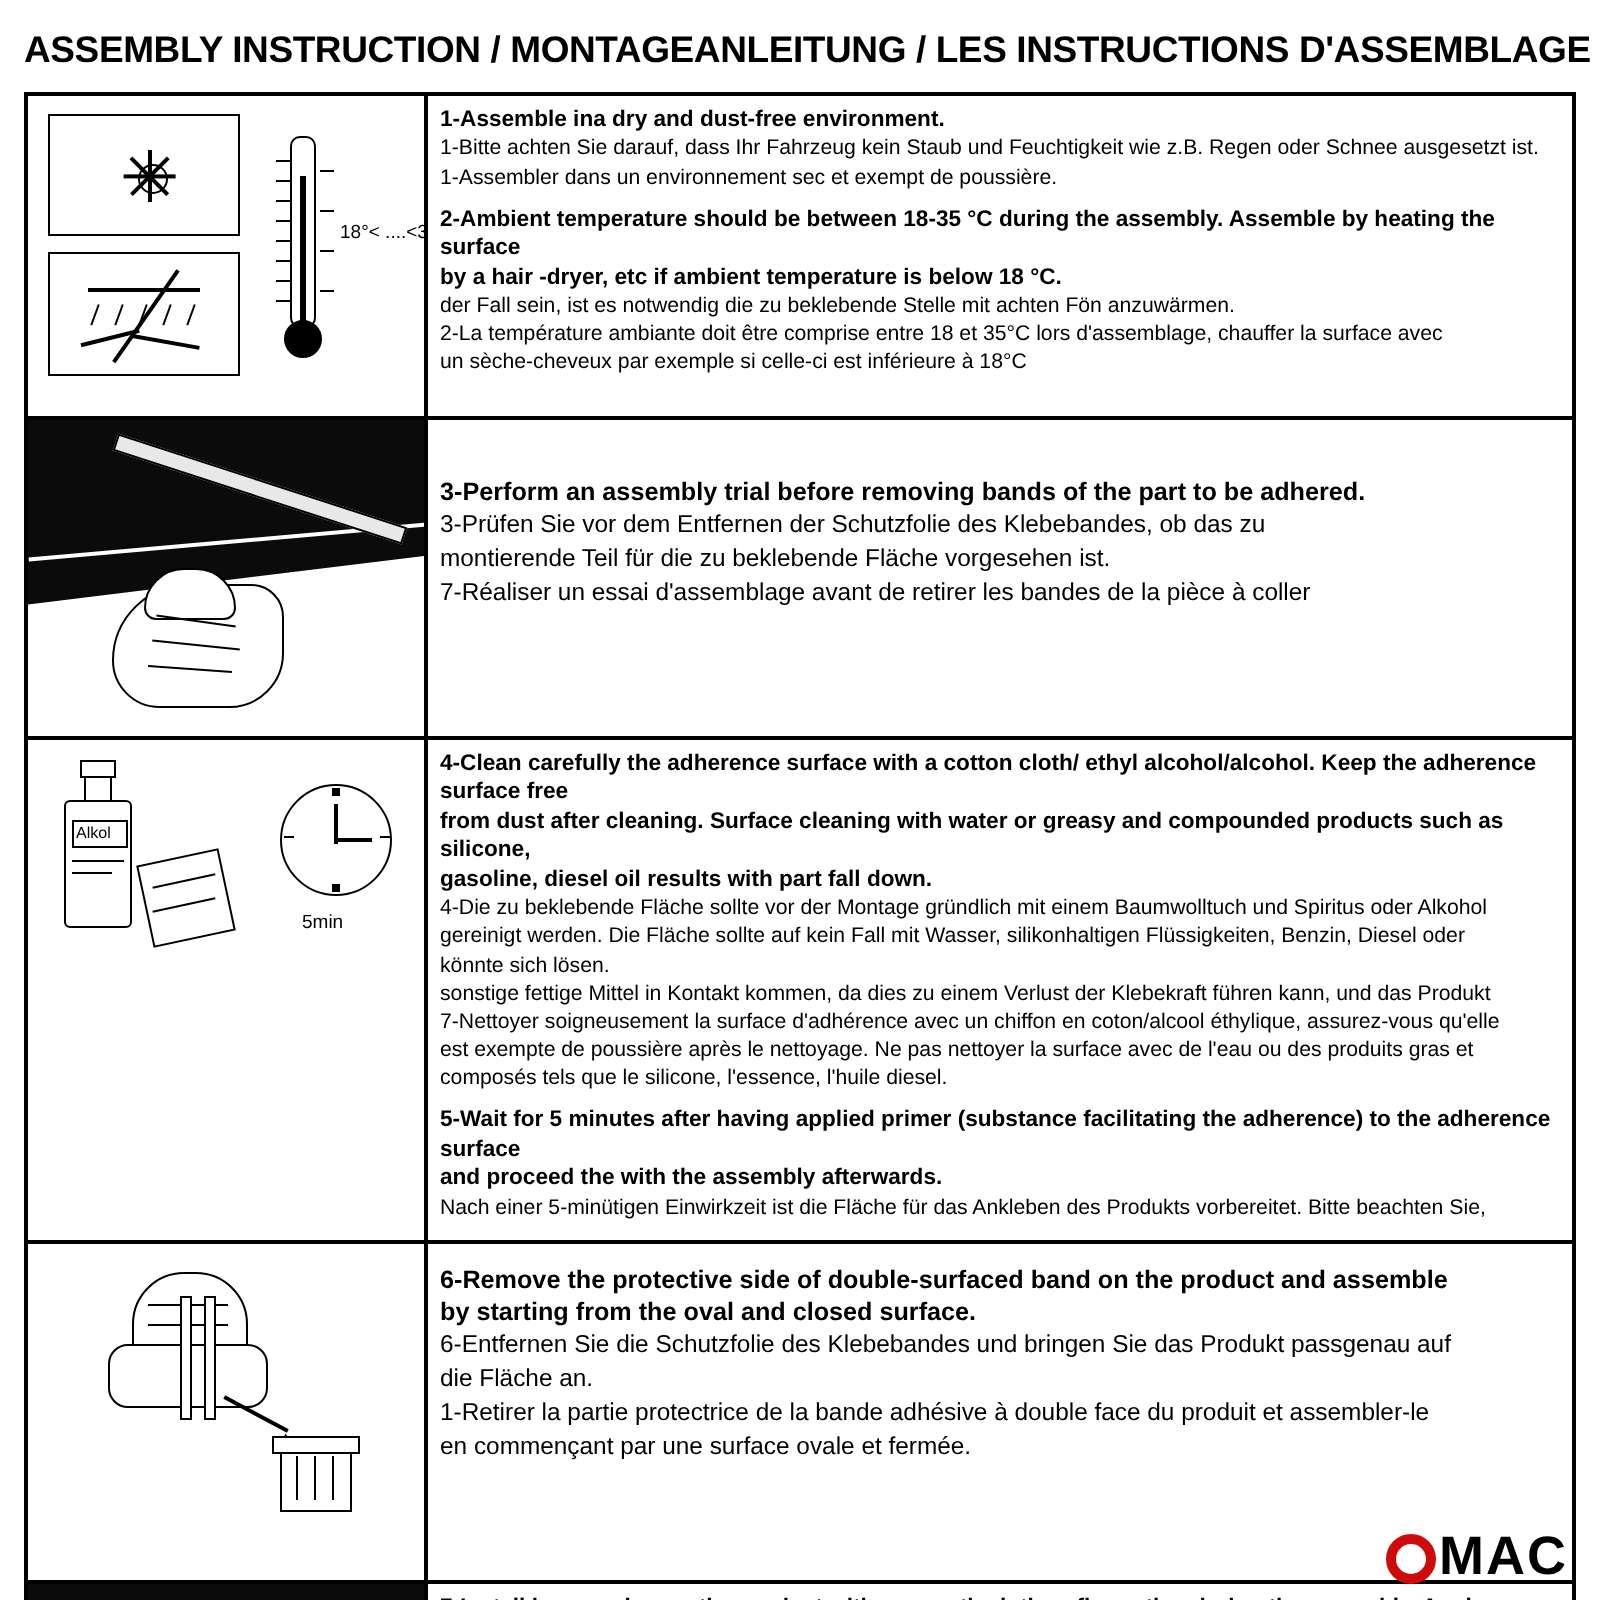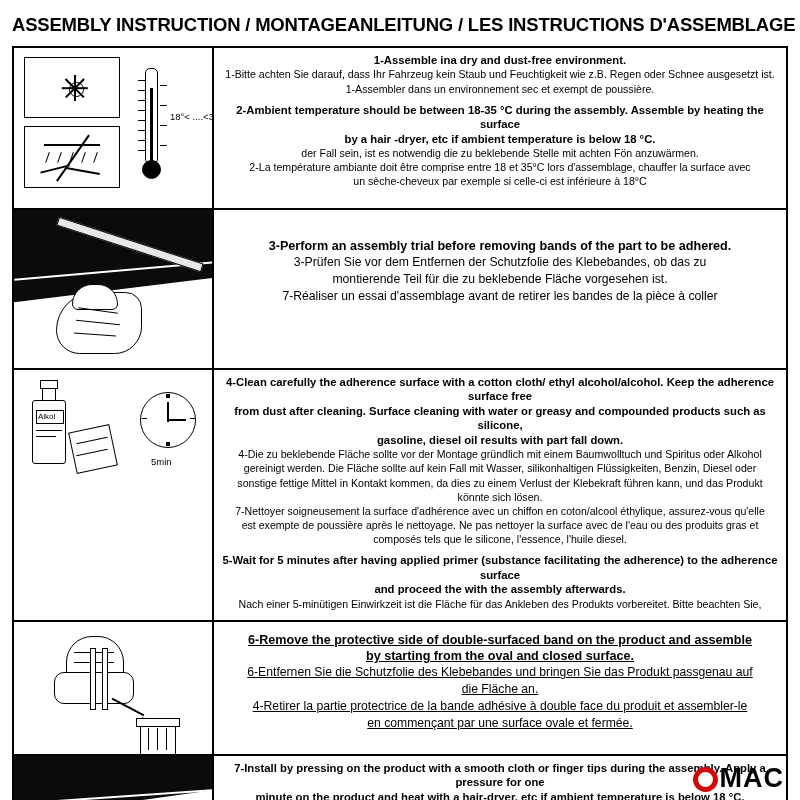--- a/index.html
+++ b/index.html
@@ -38,21 +38,20 @@
     border-right:2px solid #000;
     box-sizing:border-box;
     position:relative;
     overflow:hidden;
   }
   .cell-txt{
     flex:1 1 auto;
     box-sizing:border-box;
     padding:5px 6px 6px 6px;
     overflow:hidden;
-    text-align:center;
   }
   .hd{
     font-weight:bold;
     font-size:11.3px;
     line-height:1.28;
     margin:0 0 1px 0;
   }
   .hd.big{
     font-size:12.6px;
   }
@@ -65,21 +64,21 @@
     font-size:12.2px;
     line-height:1.3;
   }
   .blk{margin-bottom:7px;}
   .blk:last-child{margin-bottom:0;}
 
   
   .r1{height:162px;}
   .r2{height:160px;}
   .r3{height:252px;}
-  .r4{height:134px;text-decoration:underline;}
+  .r4{height:170px;}
   .r5{height:142px;}
 
   
   .ill{position:absolute;inset:0;}
   .box{position:absolute;border:1.4px solid #000;box-sizing:border-box;background:#fff;}
   .ln{position:absolute;background:#000;}
   .circ{position:absolute;border:1.4px solid #000;border-radius:50%;box-sizing:border-box;}
   .slash{position:absolute;width:1.6px;background:#000;}
 
   
@@ -247,22 +246,22 @@
           <div class="txt-s" style="left:137px;top:86px;">5min</div>
         </div>
       </div>
       <div class="cell-txt">
         <div class="blk">
           <div class="hd" style="white-space:pre-line;">4-Clean carefully the adherence surface with a cotton cloth/ ethyl alcohol/alcohol. Keep the adherence surface free
 from dust after cleaning. Surface cleaning with water or greasy and compounded products such as silicone,
 gasoline, diesel oil results with part fall down.</div>
           <div class="p">4-Die zu beklebende Fläche sollte vor der Montage gründlich mit einem Baumwolltuch und Spiritus oder Alkohol</div>
           <div class="p">gereinigt werden. Die Fläche sollte auf kein Fall mit Wasser, silikonhaltigen Flüssigkeiten, Benzin, Diesel oder</div>
+          <div class="p">könnte sich lösen.</div>
           <div class="p">sonstige fettige Mittel in Kontakt kommen, da dies zu einem Verlust der Klebekraft führen kann, und das Produkt</div>
-          <div class="p">könnte sich lösen.</div>
           <div class="p">7-Nettoyer soigneusement la surface d'adhérence avec un chiffon en coton/alcool éthylique, assurez-vous qu'elle</div>
           <div class="p">est exempte de poussière après le nettoyage. Ne pas nettoyer la surface avec de l'eau ou des produits gras et</div>
           <div class="p">composés tels que le silicone, l'essence, l'huile diesel.</div>
         </div>
         <div class="blk">
           <div class="hd" style="white-space:pre-line;">5-Wait for 5 minutes after having applied primer (substance facilitating the adherence) to the adherence surface
 and proceed the with the assembly afterwards.</div>
           <div class="p">Nach einer 5-minütigen Einwirkzeit ist die Fläche für das Ankleben des Produkts vorbereitet. Bitte beachten Sie,</div>
 
         </div>
@@ -296,21 +295,21 @@
             <div class="ln" style="left:152px;top:106px;width:1.3px;height:22px;"></div>
           </div>
         </div>
       </div>
       <div class="cell-txt" style="padding-top:10px;">
         <div class="blk">
           <div class="hd big" style="white-space:pre-line;">6-Remove the protective side of double-surfaced band on the product and assemble
 by starting from the oval and closed surface.</div>
           <div class="p big">6-Entfernen Sie die Schutzfolie des Klebebandes und bringen Sie das Produkt passgenau auf</div>
           <div class="p big">die Fläche an.</div>
-          <div class="p big">4-Retirer la partie protectrice de la bande adhésive à double face du produit et assembler-le</div>
+          <div class="p big">1-Retirer la partie protectrice de la bande adhésive à double face du produit et assembler-le</div>
           <div class="p big">en commençant par une surface ovale et fermée.</div>
         </div>
       </div>
     </div>
 
     <div class="row r5">
       <div class="cell-img">
         <div class="ill">
           <div class="cardark" style="left:0;top:0;width:200px;height:72px;"></div>
           <div style="position:absolute;left:0;top:48px;width:200px;height:40px;background:#fff;transform:skewY(-8deg);"></div>

